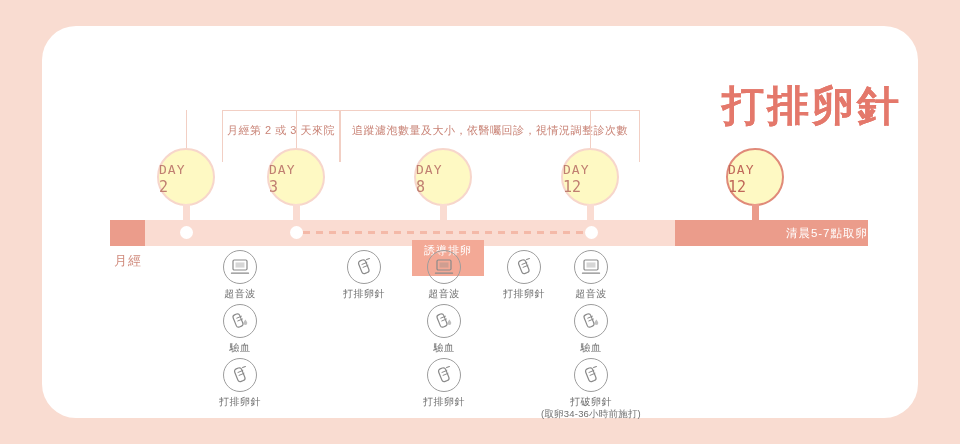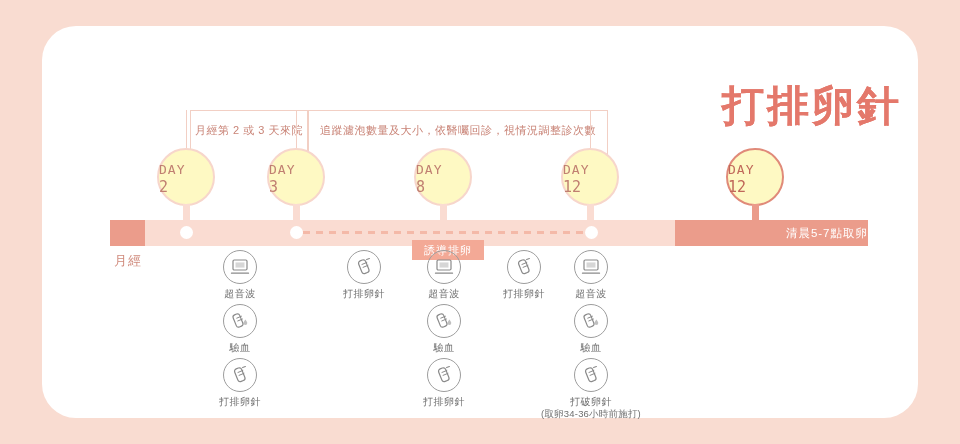--- a/index.html
+++ b/index.html
@@ -56,20 +56,21 @@
     position: absolute;
     box-sizing: border-box;
     border-left: 1px solid #f2cfc4;
     border-right: 1px solid #f2cfc4;
     border-top: 1px solid #f2cfc4;
     border-bottom: none;
     text-align: center;
     color: #c98376;
     font-size: 11px;
     line-height: 1;
+    margin-left: 32px;
   }
   .caption-box .cap-text {
     position: absolute;
     top: 14px;
     left: 0;
     right: 0;
     letter-spacing: 0.5px;
   }
   #caption-visit {
     left: 190px;
@@ -124,21 +125,21 @@
       to right,
       #f4b9a8 0px, #f4b9a8 7px,
       rgba(0,0,0,0) 7px, rgba(0,0,0,0) 13px
     );
   }
   .bar-induce {
     position: absolute;
     left: 412px;
     top: 240px;
     width: 72px;
-    height: 20px;
+    height: 36px;
     background: #f3a996;
     color: #ffffff;
     font-size: 11px;
     line-height: 20px;
     text-align: center;
     letter-spacing: 1px;
   }
   .bar-dot {
     position: absolute;
     top: 226px;

